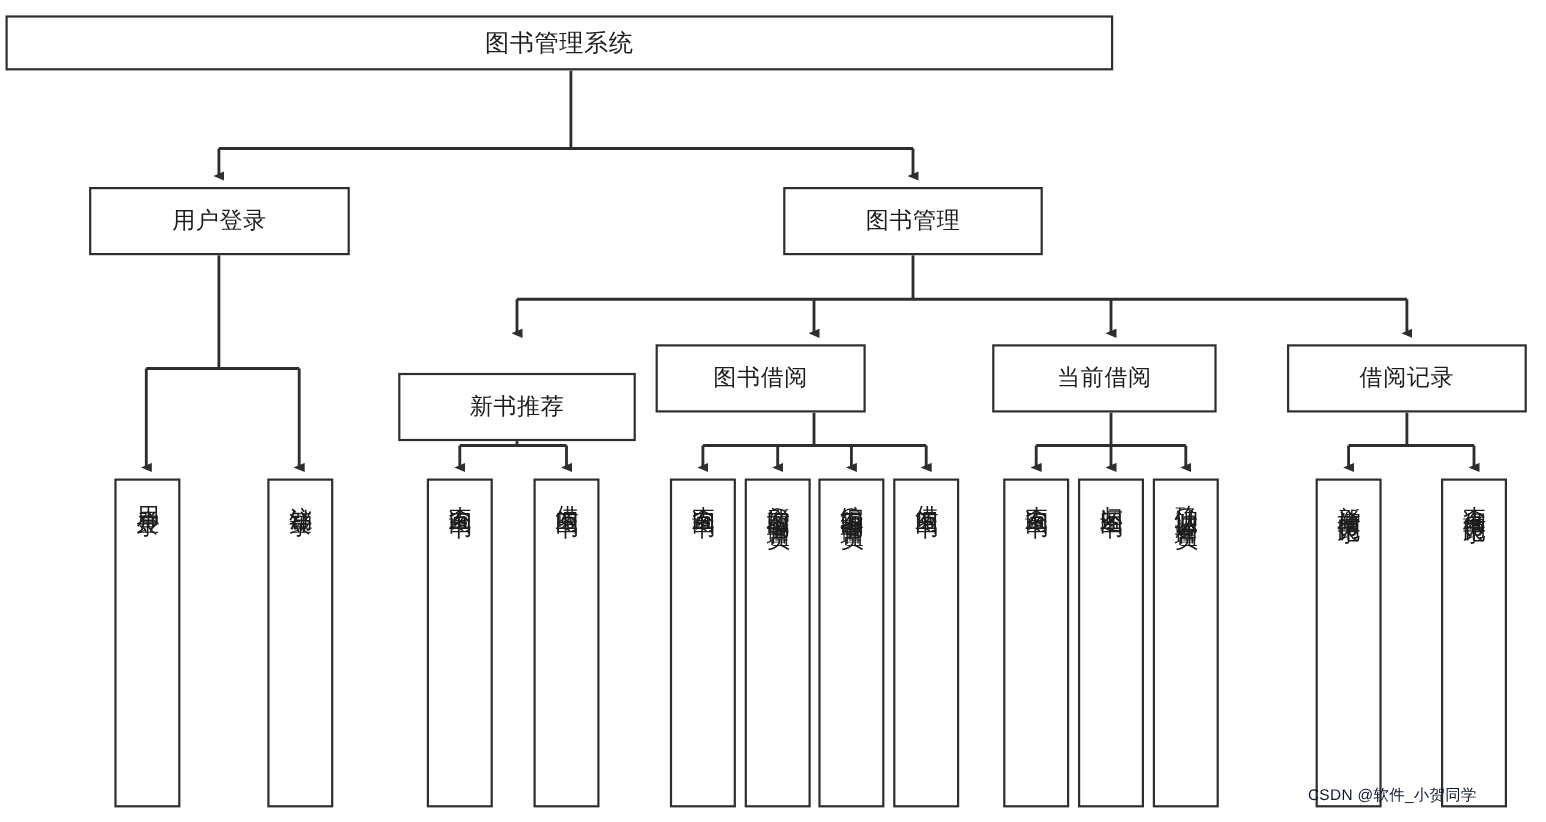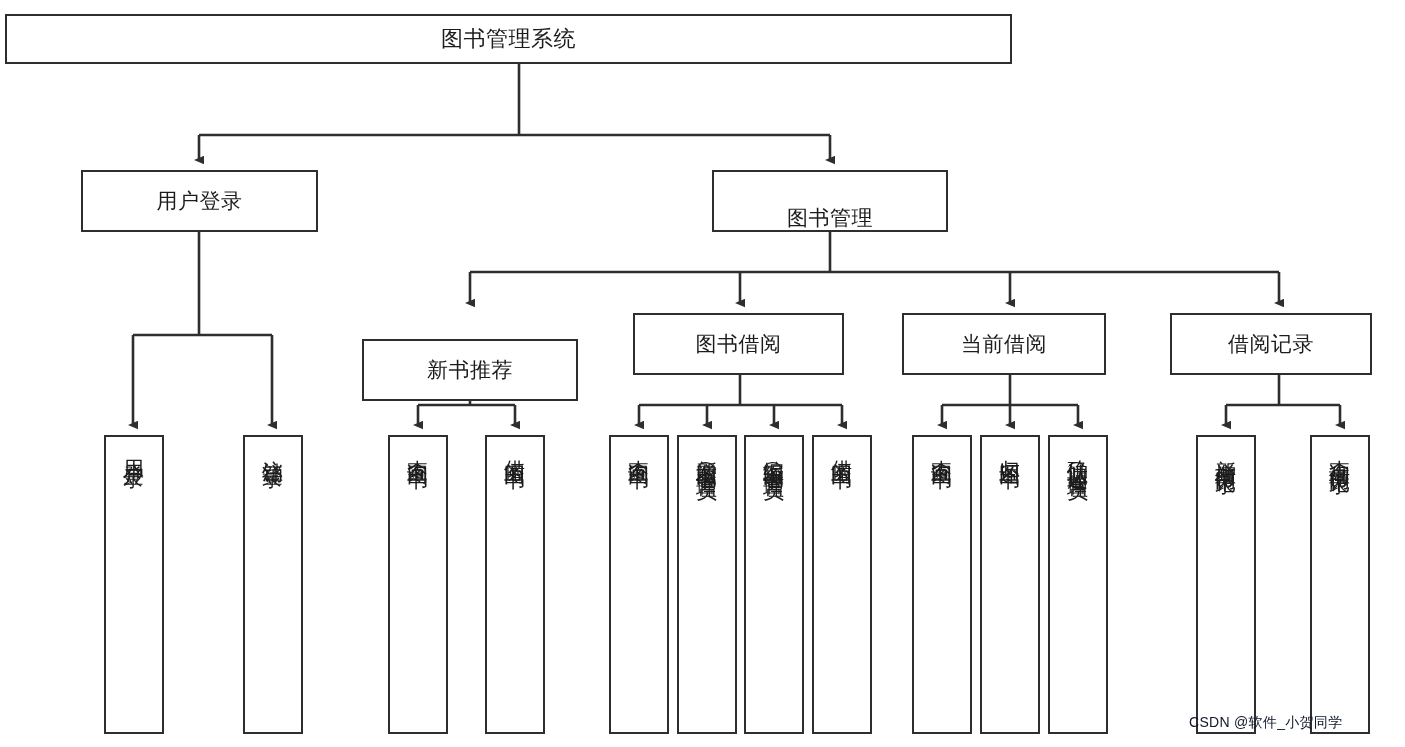--- a/index.html
+++ b/index.html
@@ -133,34 +133,34 @@
     </g>
   </svg>
 
   <div class="node horiz root" style="left:5px; top:14px; width:1007px; height:50px;">
     <span class="node-label">图书管理系统</span>
   </div>
 
   <div class="node horiz" style="left:81px; top:170px; width:237px; height:62px;">
     <span class="node-label">用户登录</span>
   </div>
-  <div class="node horiz" style="left:712px; top:170px; width:236px; height:62px;align-items:flex-end;">
+  <div class="node horiz" style="left:712px; top:170px; width:236px; height:62px;">
     <span class="node-label">图书管理</span>
   </div>
 
   <div class="node horiz" style="left:362px; top:313px; width:216px; height:62px;margin-top:26px;">
     <span class="node-label">新书推荐</span>
   </div>
-  <div class="node horiz" style="left:633px; top:313px; width:211px; height:62px;">
+  <div class="node horiz" style="left:596px; top:313px; width:191px; height:62px;">
     <span class="node-label">图书借阅</span>
   </div>
   <div class="node horiz" style="left:902px; top:313px; width:204px; height:62px;">
     <span class="node-label">当前借阅</span>
   </div>
-  <div class="node horiz" style="left:1170px; top:313px; width:202px; height:62px;">
+  <div class="node horiz" style="left:1170px; top:313px; width:218px; height:62px;">
     <span class="node-label">借阅记录</span>
   </div>
 
   <div class="node vert" style="left:104px; top:435px; width:60px; height:299px;">
     <span class="node-label">用户登录</span>
   </div>
   <div class="node vert" style="left:243px; top:435px; width:60px; height:299px;">
     <span class="node-label">注销登录</span>
   </div>
 

